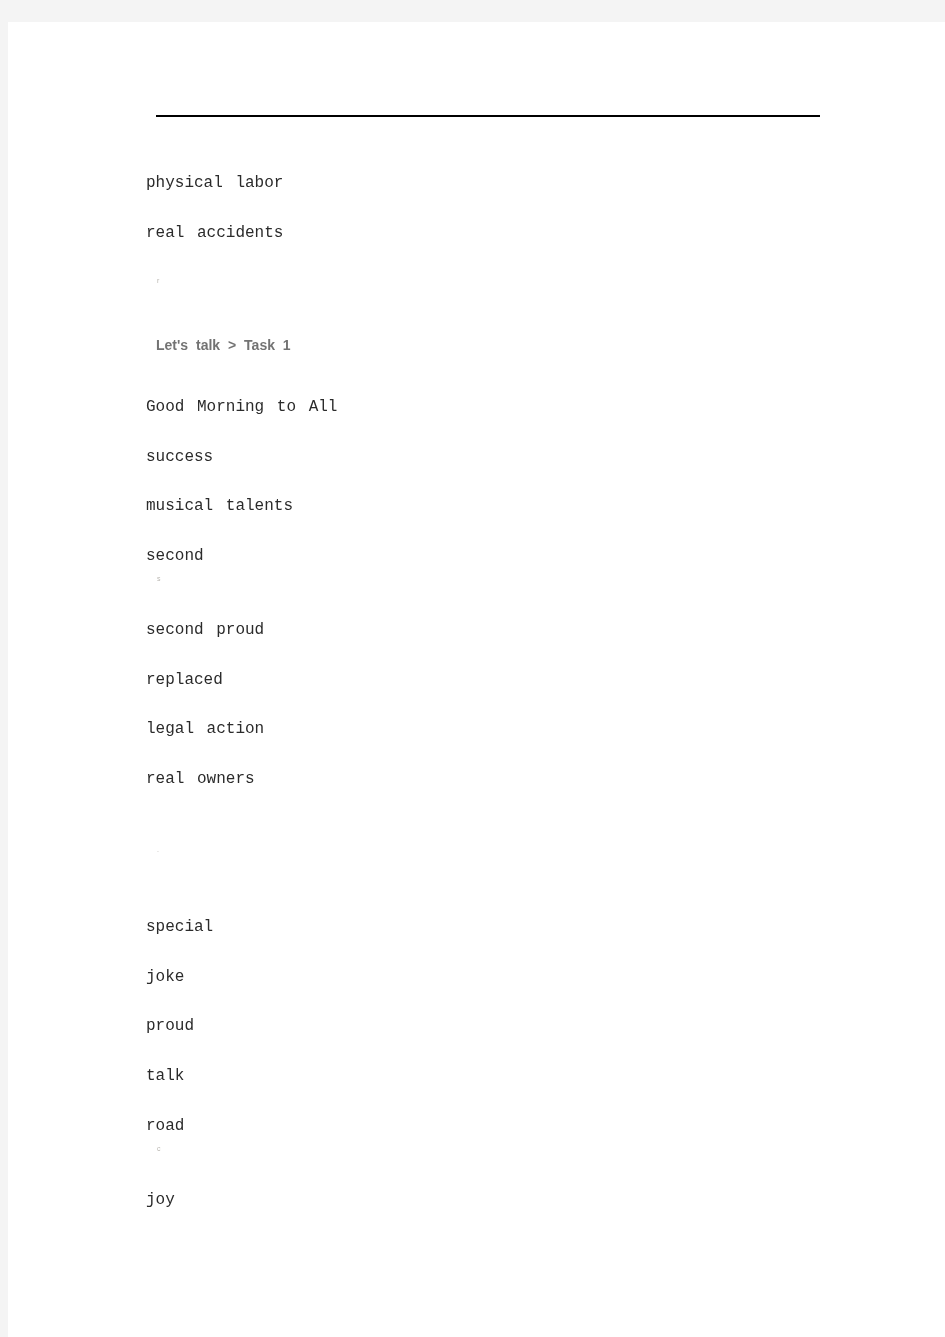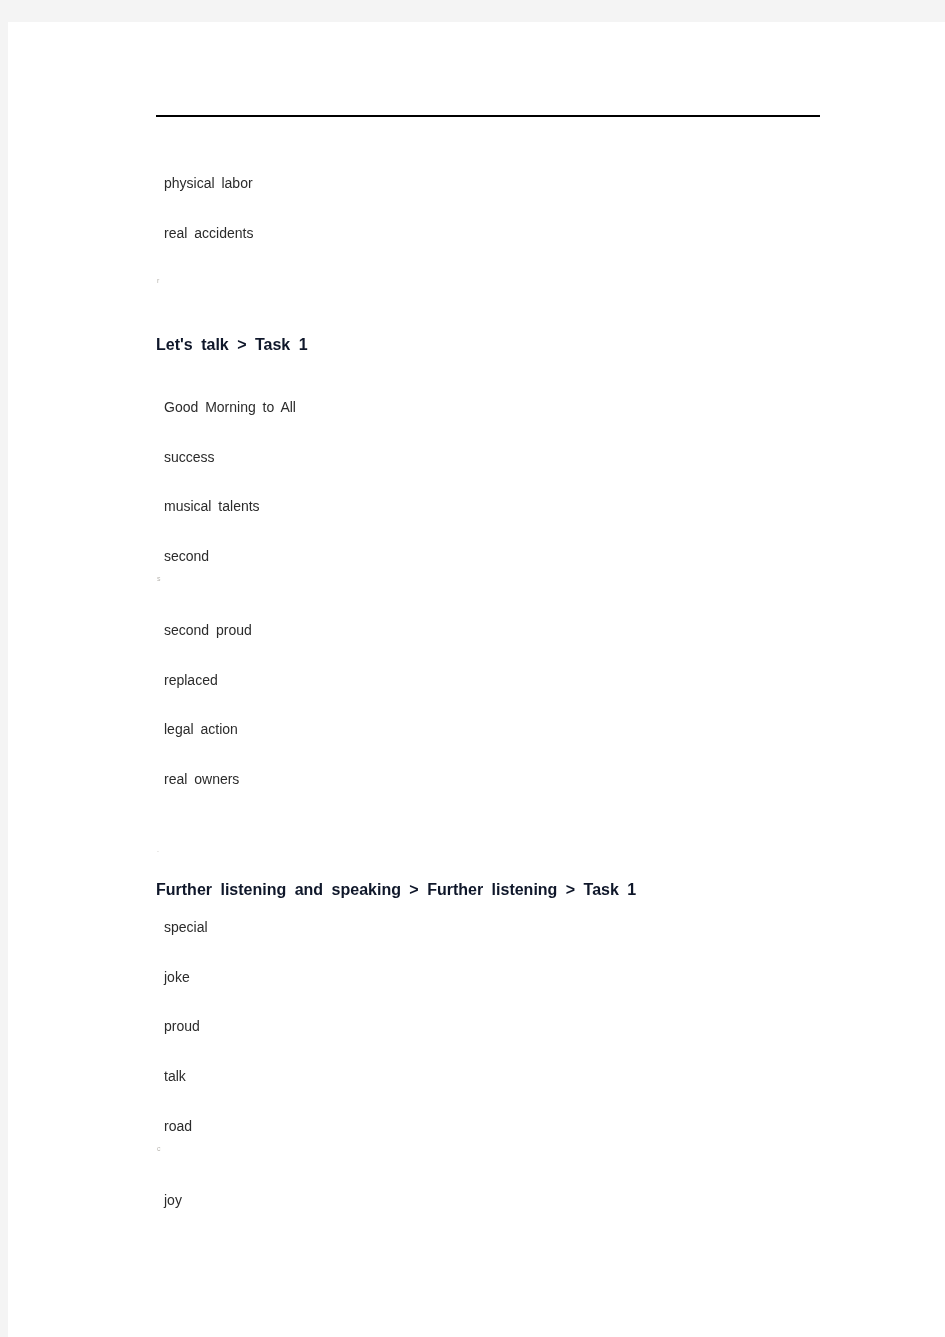--- a/index.html
+++ b/index.html
@@ -28,35 +28,36 @@
     position: absolute;
     left: 148px;
     top: 93px;
     width: 664px;
     height: 0;
     border-top: 2px solid #000000;
   }
 
   .doc-item {
     position: absolute;
-    left: 156px;
-    font-size: 14px;
+    left: 138px;
+    font-size: 16px;
     line-height: 18px;
     color: #2b2b2b;
     word-spacing: 3px;
     white-space: nowrap;
+    font-family: Liberation Mono, monospace;
   }
 
   .doc-heading {
     position: absolute;
     left: 148px;
-    font-size: 16px;
+    font-size: 14px;
     line-height: 22px;
     font-weight: bold;
-    color: #0f172a;
+    color: #737373;
     word-spacing: 4px;
     white-space: nowrap;
   }
 
   .artifact {
     position: absolute;
     left: 149px;
     font-size: 7px;
     line-height: 8px;
     color: #b9b6b0;
@@ -77,21 +78,20 @@
     <div class="doc-item" style="top: 376px;">Good  Morning  to  All</div>
     <div class="doc-item" style="top: 426px;">success</div>
     <div class="doc-item" style="top: 475px;">musical  talents</div>
     <div class="doc-item" style="top: 525px;">second</div>
     <div class="artifact" style="top: 553px;">s</div>
     <div class="doc-item" style="top: 599px;">second  proud</div>
     <div class="doc-item" style="top: 649px;">replaced</div>
     <div class="doc-item" style="top: 698px;">legal  action</div>
     <div class="doc-item" style="top: 748px;">real  owners</div>
     <div class="artifact" style="top: 824px;">.</div>
-    <div class="doc-heading" style="top: 857px;">Further  listening  and  speaking  &gt;  Further  listening  &gt;  Task  1</div>
     <div class="doc-item" style="top: 896px;">special</div>
     <div class="doc-item" style="top: 946px;">joke</div>
     <div class="doc-item" style="top: 995px;">proud</div>
     <div class="doc-item" style="top: 1045px;">talk</div>
     <div class="doc-item" style="top: 1095px;">road</div>
     <div class="artifact" style="top: 1123px;">c</div>
     <div class="doc-item" style="top: 1169px;">joy</div>
   </div>
 
 </body></html>

